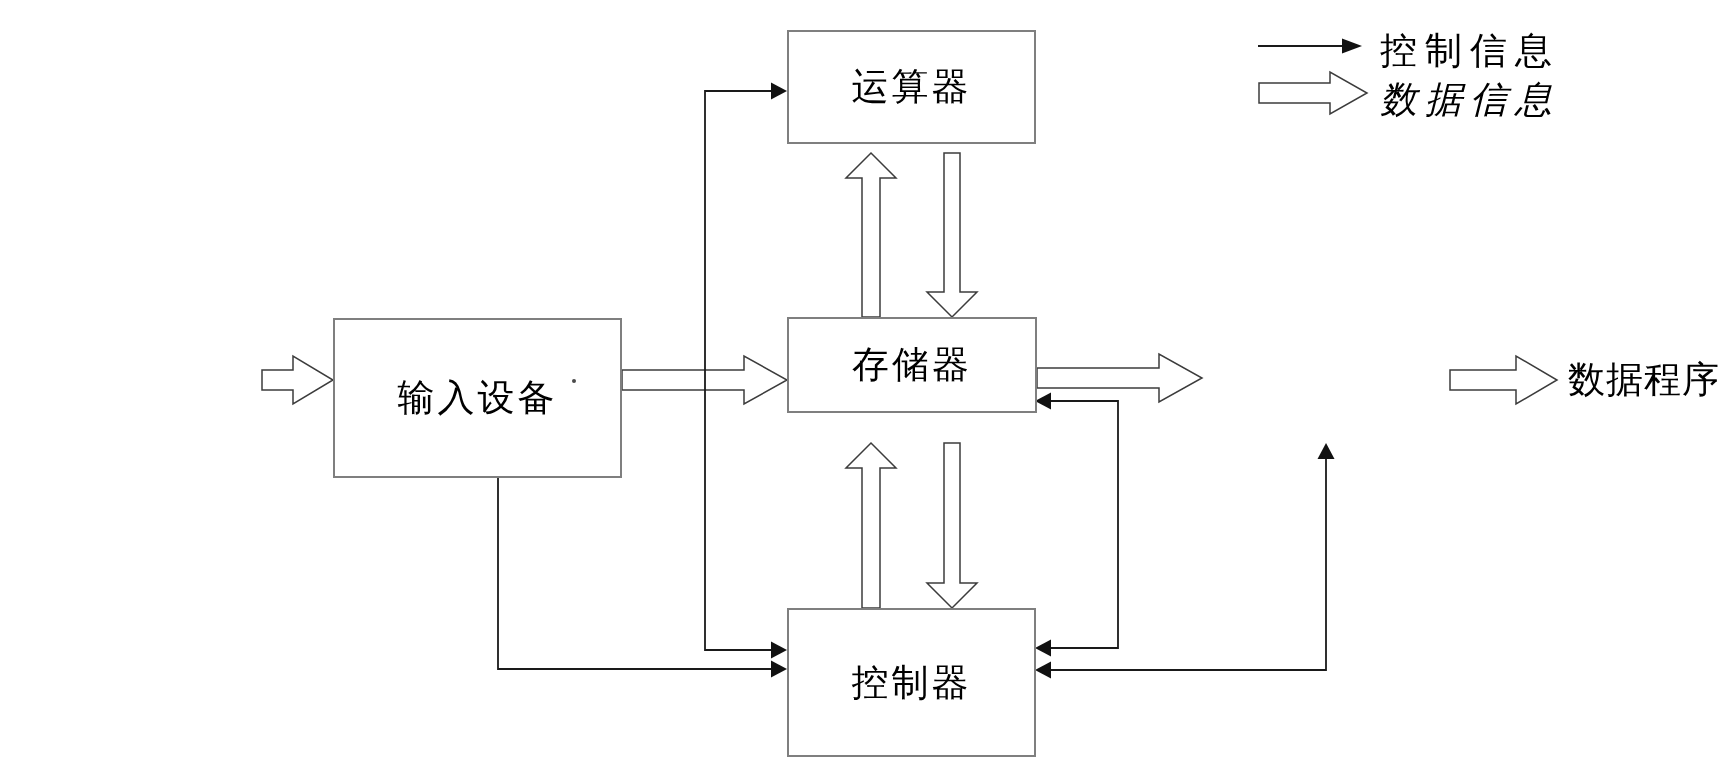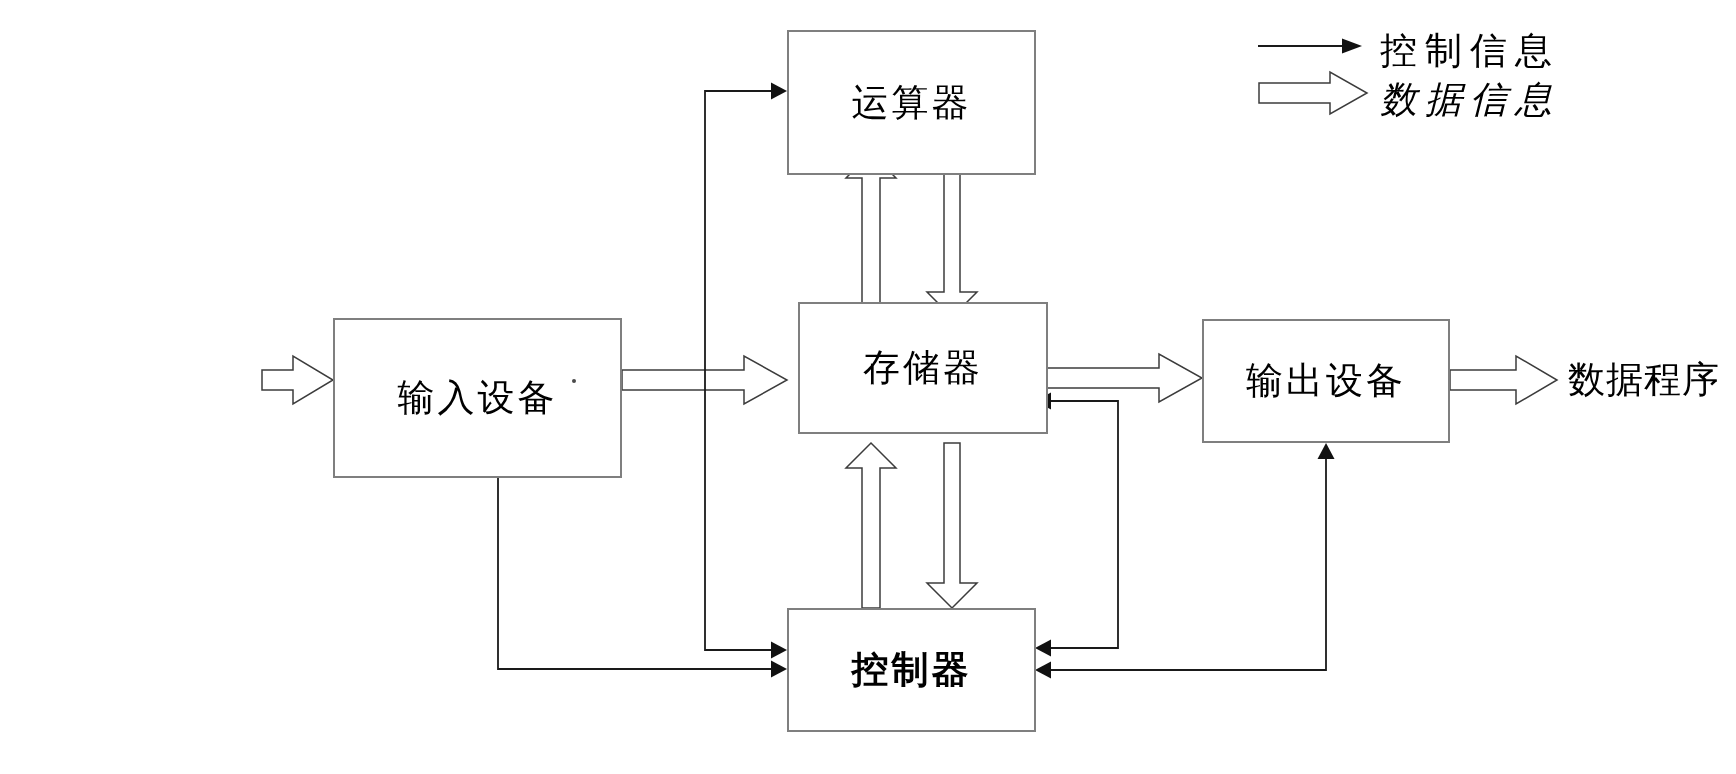--- a/index.html
+++ b/index.html
@@ -103,34 +103,31 @@
       <polygon class="control-head" points="1035,401 1051,392.5 1051,409.5"></polygon>
       <polygon class="control-head" points="1035,648 1051,639.5 1051,656.5"></polygon>
     </g>
     <g>
       <polyline class="control-line" points="1326,459 1326,670 1051,670"></polyline>
       <polygon class="control-head" points="1326,443 1317.5,459 1334.5,459"></polygon>
       <polygon class="control-head" points="1035,670 1051,661.5 1051,678.5"></polygon>
     </g>
   </svg>
 
-  <div class="node" style="left:787px; top:30px; width:249px; height:145px;">
+  <div class="node" style="left:787px; top:30px; width:249px; height:114px;">
     <span>运算器</span>
   </div>
-  <div class="node" style="left:787px; top:302px; width:250px; height:132px;margin-left:11px;">
+  <div class="node" style="left:787px; top:317px; width:250px; height:96px;">
     <span>存储器</span>
   </div>
-  <div class="node" style="left:787px; top:608px; width:249px; height:124px;font-weight:bold;">
+  <div class="node" style="left:787px; top:608px; width:249px; height:149px;">
     <span>控制器</span>
   </div>
   <div class="node" style="left:333px; top:318px; width:289px; height:160px;">
     <span>输入设备</span>
-  </div>
-  <div class="node" style="left:1202px; top:319px; width:248px; height:124px;">
-    <span>输出设备</span>
   </div>
 
   <div class="stray-dot"></div>
 
   <div class="io-label" style="left:1568px; top:360px;">数据程序</div>
 
   <div>
     <svg class="legend-icon" style="left:1258px; top:36px;" width="104" height="20" xmlns="http://www.w3.org/2000/svg">
       <line class="legend-line" x1="0" y1="10" x2="86" y2="10"></line>
       <polygon class="control-head" points="104,10 84,2.5 84,17.5"></polygon>

